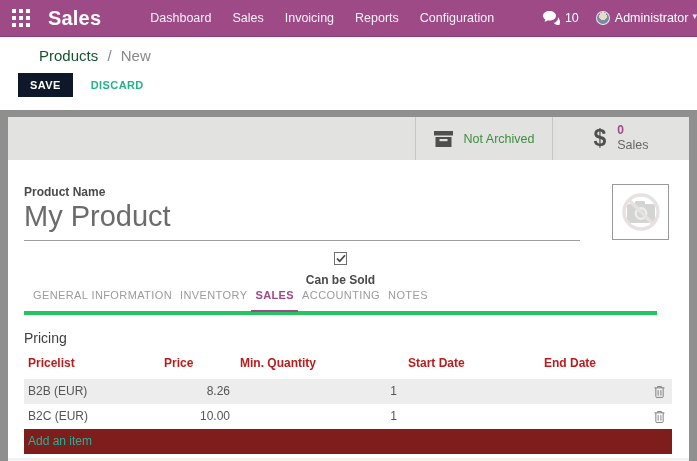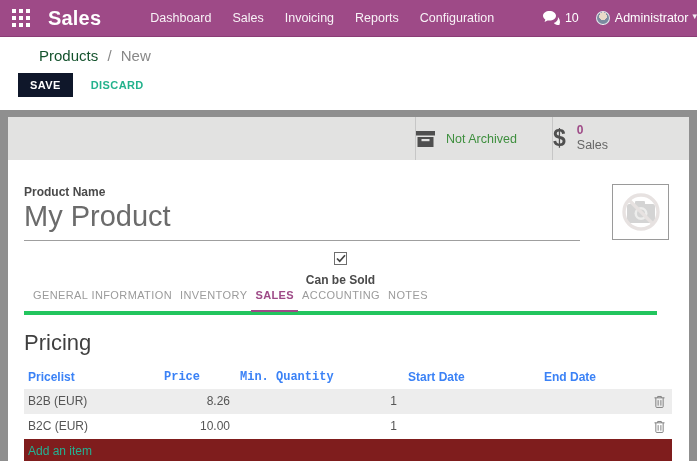--- a/index.html
+++ b/index.html
@@ -64,21 +64,21 @@
     background: #8f8f8f;
     padding: 7px 8px 0 8px;
   }
   .form-view { background: #fff; height: 100%; display: flex; flex-direction: column; }
 
   .statusbar { height: 43px; background: #e2e2e1; display: flex; flex-shrink: 0; }
   .sb-spacer { flex: 1; }
   .smart-btn {
     width: 137px; border: none; border-left: 1px solid #c6c6c6;
     background: transparent; font-family: inherit; cursor: pointer;
-    display: flex; align-items: center; gap: 11px;
+    display: flex; align-items: center; justify-content: center; gap: 11px;
   }
   .archive-icon { width: 19px; height: 16px; flex-shrink: 0; }
   .smart-green { color: #3e8f3e; font-size: 12.5px; }
   .dollar-icon { font-size: 23px; font-weight: 600; color: #4f4f4f; line-height: 1; }
   .sales-stack { display: flex; flex-direction: column; align-items: flex-start; line-height: 1.15; }
   .sales-count { color: #9e4a87; font-size: 12px; font-weight: 700; }
   .sales-sub { color: #666; font-size: 12.5px; }
 
   
   .sheet { flex: 1; position: relative; padding: 25px 32px 0 16px; }
@@ -107,41 +107,41 @@
   .tabs { margin-top: 2px; display: flex; padding-left: 5px; border-bottom: 4px solid #22c55e; }
   .tab {
     font-size: 11px; letter-spacing: .4px; color: #9b9b9b;
     padding: 0 4px 9px 4px; cursor: pointer;
   }
   .tab.active {
     color: #9e4a87; font-weight: 700;
     border-bottom: 2px solid #9e4a87; margin-bottom: -1px;
   }
 
-  .section-title { font-size: 22px; color: #3f3f3f; margin: 15px 0 10px 0; font-weight: 400; }
+  .section-title { font-size: 14px; color: #3f3f3f; margin: 15px 0 10px 0; font-weight: 400; }
 
   
   .ptable { width: 648px; font-size: 12px; color: #555; }
   .ptable-header {
-    display: flex; align-items: center; height: 23px;
-    font-weight: 700; color: #3b82f6;
+    display: flex; align-items: flex-start; height: 23px;
+    font-weight: 700; color: #b91c1c;
   }
   .prow { display: flex; align-items: center; height: 25px; cursor: pointer; }
   .ptable-body > .prow:nth-child(odd) { background: #ededed; }
   .add-row {
     height: 25px; display: flex; align-items: center;
     background: #7f1d1d; color: #24b293; cursor: pointer;
   }
   .c1 { width: 140px; padding-left: 4px; }
   .c2 { width: 66px; text-align: right; }
   .c3 { width: 167px; text-align: right; padding-left: 10px; }
   .c4 { width: 138px; padding-left: 11px; }
   .c5 { width: 110px; padding-left: 9px; }
   .c6 { flex: 1; display: flex; justify-content: flex-end; padding-right: 7px; }
-  .ptable-header .c2, .ptable-header .c3 { text-align: left; font-family: Liberation Mono, monospace; }
+  .ptable-header .c2, .ptable-header .c3 { text-align: left; }
   .trash-btn { background: none; border: none; cursor: pointer; padding: 0; line-height: 0; }
 </style>
 </head>
 <body>
 
 <header class="topbar">
   <span class="apps-icon">
     <svg viewBox="0 0 18 18" width="18" height="18">
       <g fill="#ffffff">
         <rect x="0" y="0" width="4" height="4"></rect>

